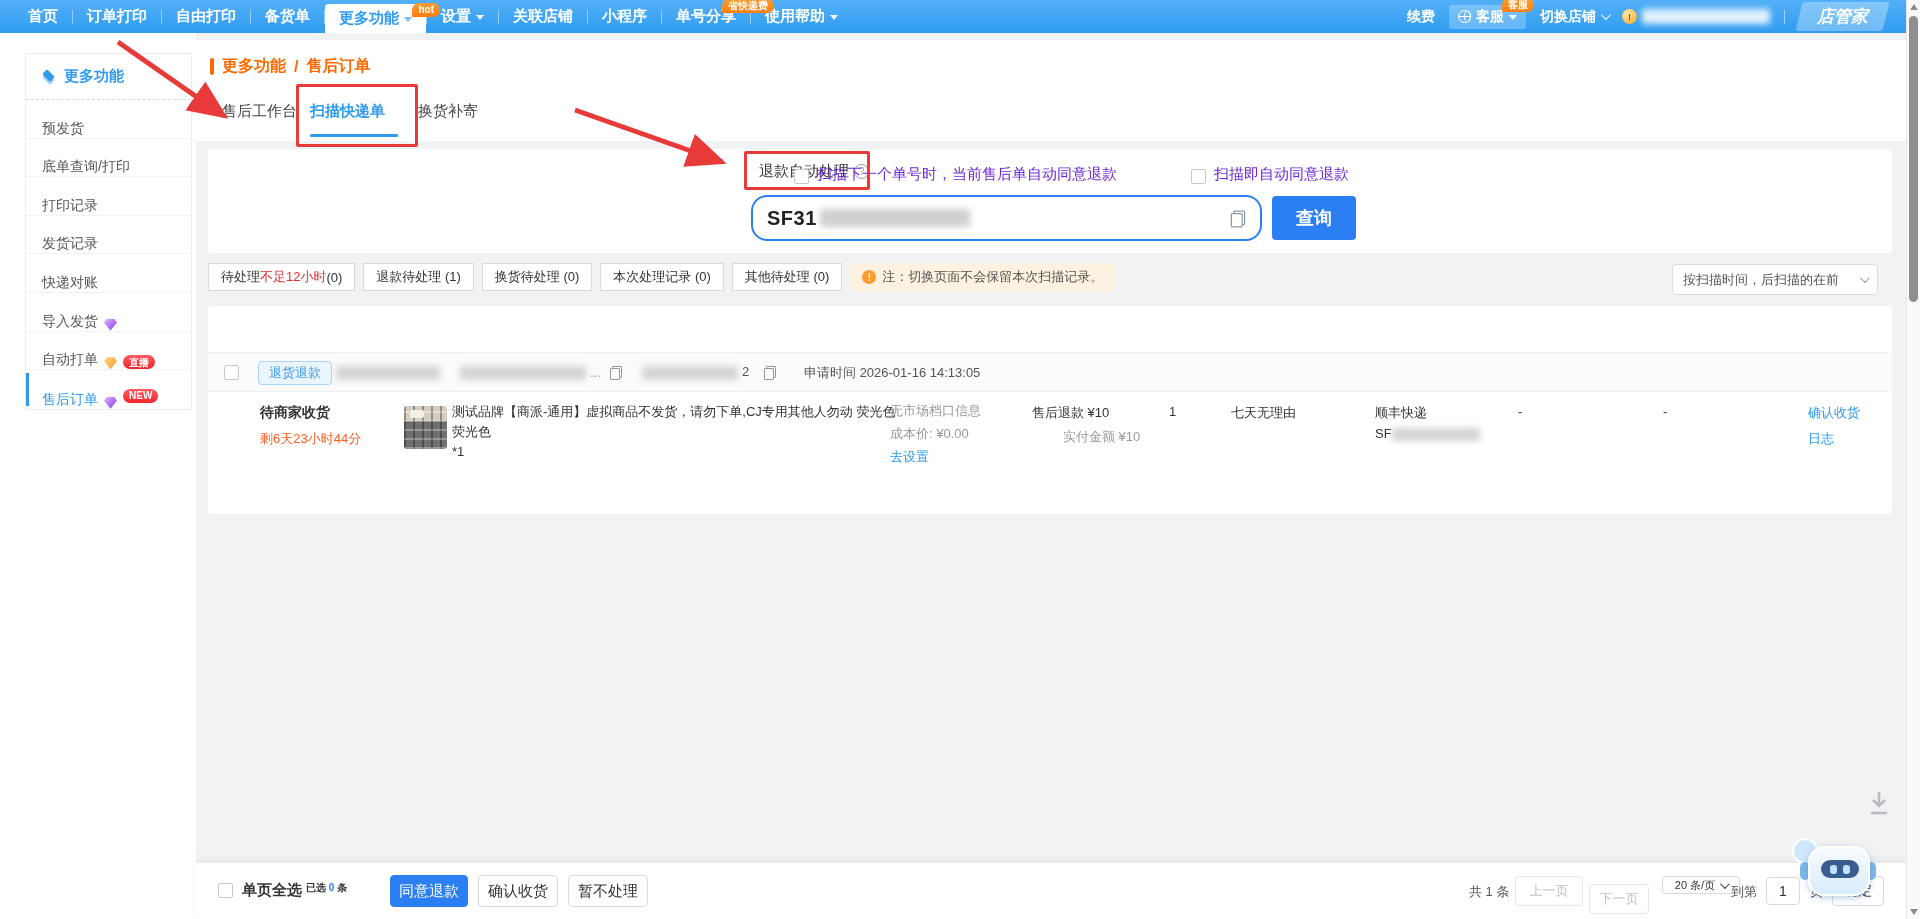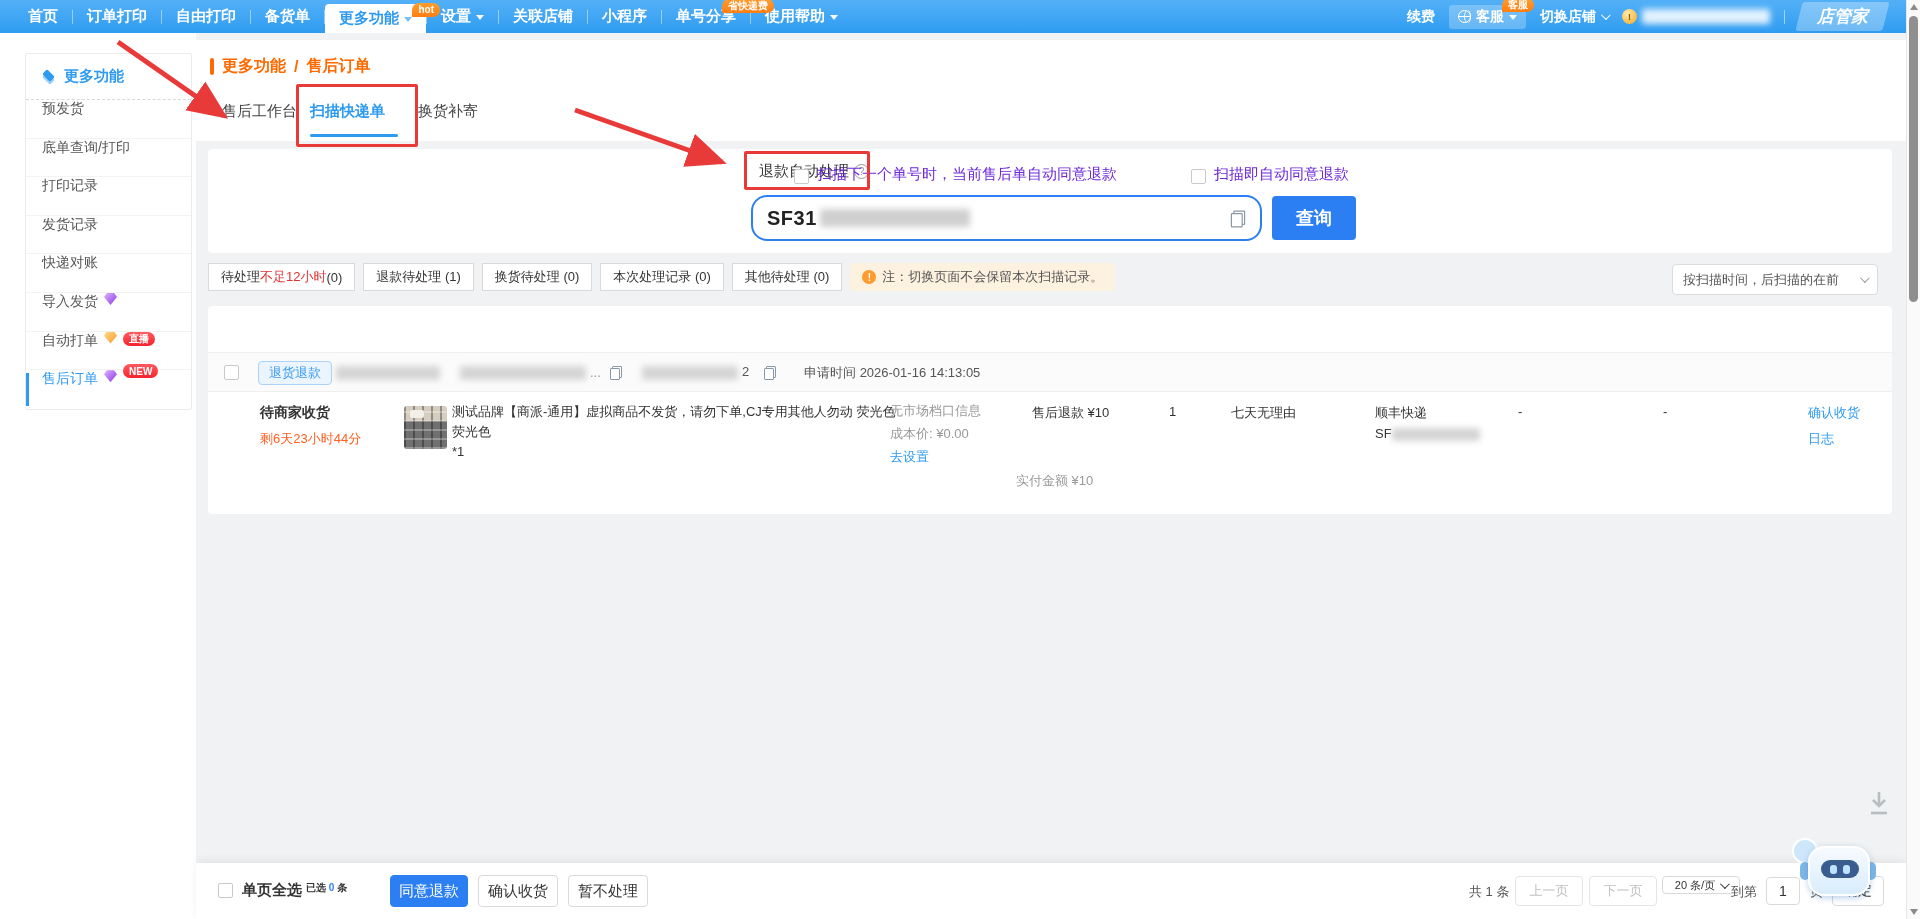--- a/index.html
+++ b/index.html
@@ -38,21 +38,21 @@
   .sidebar { position:absolute; left:0; top:33px; width:196px; bottom:0; background:#fff; }
   .side-card { position:absolute; left:25px; top:20px; width:167px; background:#fff;
                border:1px solid #ececec; border-radius:2px; }
   .side-hd { height:46px; display:flex; align-items:center; gap:8px; padding-left:16px;
              color:#2e9af0; font-size:15px; font-weight:700; border-bottom:1px dashed #d9d9d9; }
   .layers-ico { position:relative; width:14px; height:13px; }
   .layers-ico::before, .layers-ico::after { content:""; position:absolute; left:1px; width:11px; height:11px;
              transform:rotate(45deg) scaleY(.62); border-radius:2px; }
   .layers-ico::before { top:3px; background:#9ed1f8; }
   .layers-ico::after { top:0; background:#2e9af0; }
-  .side-item { position:relative; height:38.6px; display:flex; align-items:flex-start; gap:6px;
+  .side-item { position:relative; height:38.6px; display:flex; align-items:flex-end; gap:6px;
                padding-left:16px; font-size:14px; color:#555; border-bottom:1px solid #f3f3f3; cursor:pointer; }
   .side-item:last-child { border-bottom:none; }
   .side-item.active { color:#2e9af0; }
   .side-item.active::before { content:""; position:absolute; left:0; top:3px; bottom:3px; width:3px; background:#2e9af0; }
   .gem { width:13px; height:12px; clip-path:polygon(50% 100%,0 34%,22% 0,78% 0,100% 34%); flex:0 0 13px; }
   .gem.purple { background:linear-gradient(135deg,#dfb5ff,#8d35e6); }
   .gem.orange { background:linear-gradient(135deg,#ffd98a,#f59a23); }
   .pill-red { background:linear-gradient(#ff5a5f,#f5222d); color:#fff; font-size:10px; font-weight:700;
               padding:1.5px 6px; border-radius:9px; line-height:11px; white-space:nowrap; }
   .pill-red.raised { transform:translateY(-6px); }
@@ -356,21 +356,21 @@
       <div class="prod-img"></div>
       <div class="prod-text">
         <div>测试品牌【商派-通用】虚拟商品不发货，请勿下单,CJ专用其他人勿动 荧光色</div>
         <div>荧光色</div>
         <div>*1</div>
       </div>
       <div class="td gray" style="left:682px; top:10px;">无市场档口信息</div>
       <div class="td gray" style="left:682px; top:33px;">成本价: ¥0.00</div>
       <div class="td link" style="left:682px; top:56px;">去设置</div>
       <div class="td" style="left:824px; top:12px;">售后退款 ¥10</div>
-      <div class="td gray" style="left:808px; top:36px;margin-top:44px;">实付金额 ¥10</div>
+      <div class="td gray" style="left:855px; top:36px;">实付金额 ¥10</div>
       <div class="td" style="left:961px; top:12px;">1</div>
       <div class="td" style="left:1023px; top:12px;">七天无理由</div>
       <div class="td" style="left:1167px; top:12px;">顺丰快递</div>
       <div class="td" style="left:1167px; top:34px;">
         <span>SF</span><span class="blur-chip" style="width:88px; height:13px; vertical-align:middle; background:#d4d4d4;"></span>
       </div>
       <div class="td" style="left:1310px; top:12px;">-</div>
       <div class="td" style="left:1455px; top:12px;">-</div>
       <div class="td link" style="left:1600px; top:12px;">确认收货</div>
       <div class="td link" style="left:1600px; top:38px;">日志</div>
@@ -385,21 +385,21 @@
     <span>已选</span>
     <span style="color:#2b7ff2;">0</span>
     <span>条</span>
   </span>
   <div class="btn primary bb" style="left:194px; top:12px; width:78px; height:32px;">同意退款</div>
   <div class="btn bb" style="left:282px; top:12px; width:80px; height:32px;">确认收货</div>
   <div class="btn bb" style="left:372px; top:12px; width:80px; height:32px;">暂不处理</div>
 
   <span class="bb" style="left:1273px; top:20px; font-size:13px; color:#555;">共 1 条</span>
   <div class="btn pager bb" style="left:1319px; top:13px; width:68px; height:30px;">上一页</div>
-  <div class="btn pager bb" style="left:1393px; top:13px; width:68px; height:30px;">下一页</div>
+  <div class="btn pager bb" style="left:1393px; top:21px; width:60px; height:30px;">下一页</div>
   <div class="btn bb" style="left:1466px; top:13px; width:78px; height:18px; font-size:11px; gap:5px;">
     <span>20 条/页</span>
     <span class="chev" style="border-color:#333;"></span>
   </div>
   <span class="bb" style="left:1535px; top:20px; font-size:13px; color:#555;">到第</span>
   <input class="goto-input" value="1" style="">
   <span class="bb" style="left:1614px; top:20px; font-size:13px; color:#555;">页</span>
   <div class="btn bb" style="left:1636px; top:13px; width:52px; height:30px; font-size:14px;">确定</div>
 </div>
 

